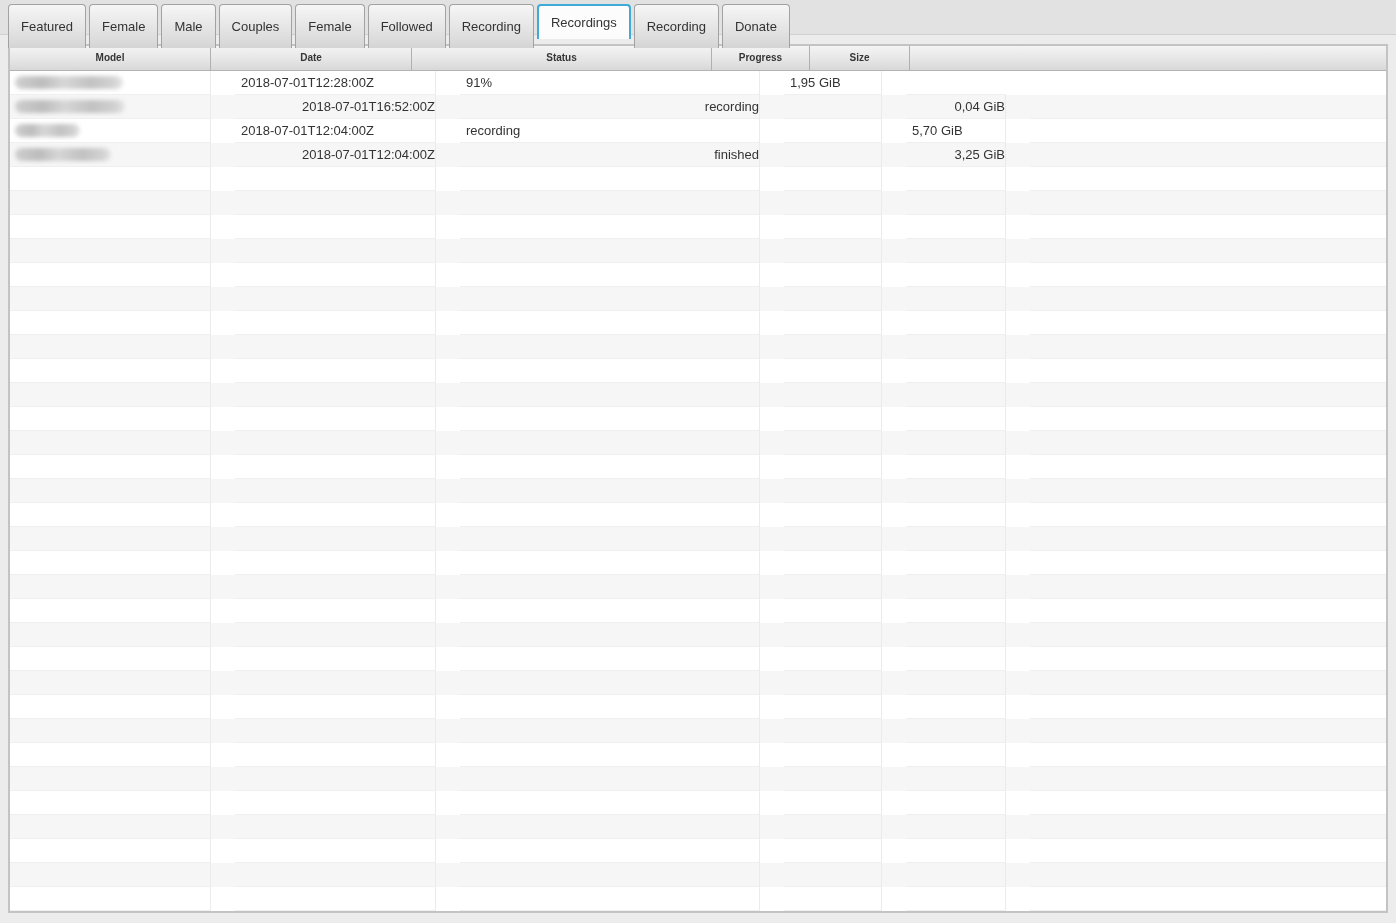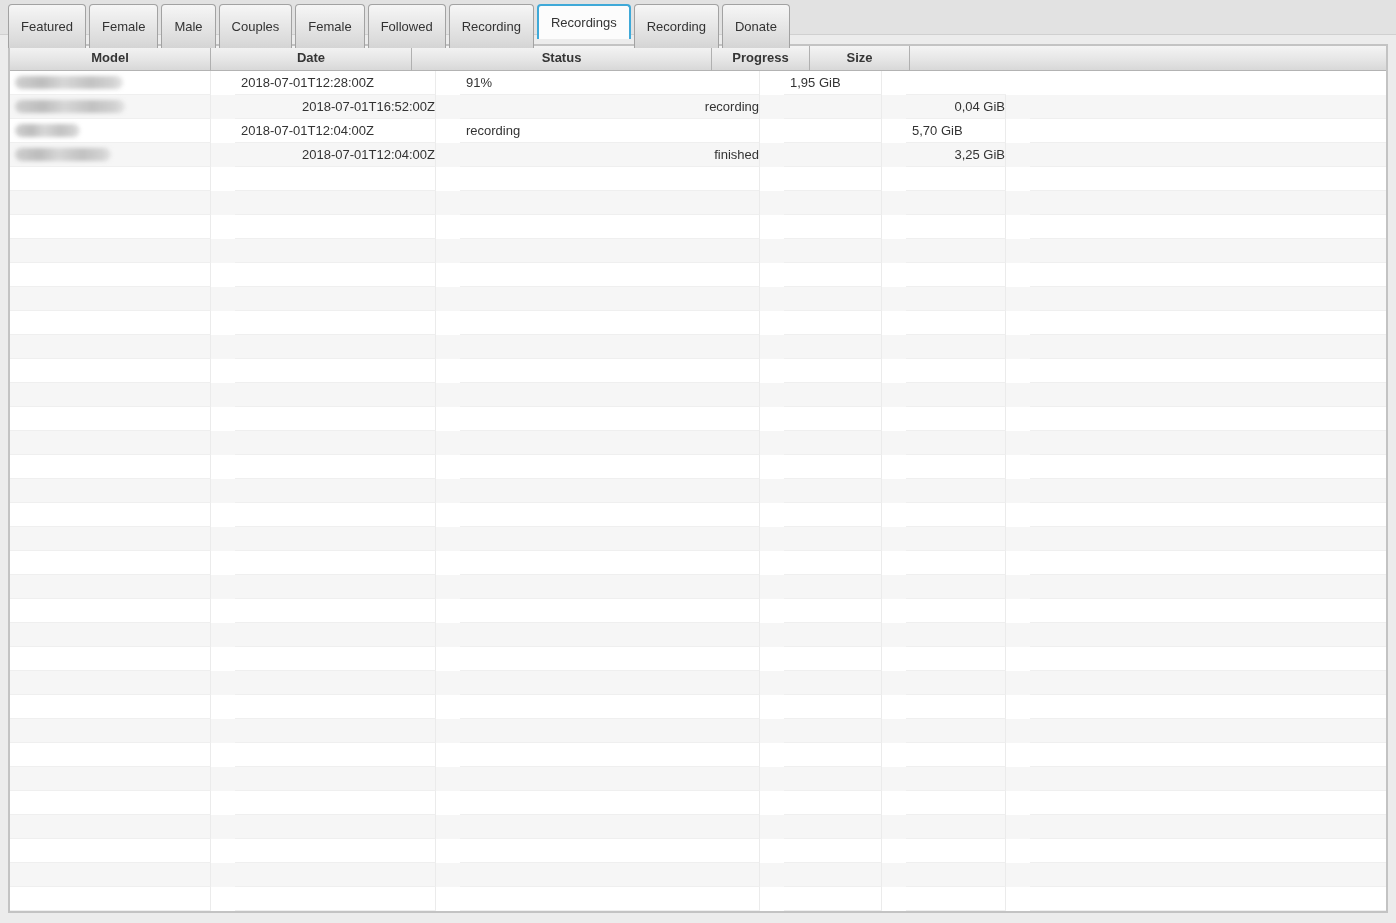--- a/index.html
+++ b/index.html
@@ -54,21 +54,21 @@
   }
   .thead, .trow {
     display: grid;
     grid-template-columns: 201px 201px 300px 98px 100px 1fr;
   }
   .thead { height: 25px; }
   .th {
     background: linear-gradient(#f4f4f4, #e6e6e6 55%, #d8d8d8);
     border-right: 1px solid #b0b0b0;
     border-bottom: 1px solid #b3b3b3;
-    font-size: 13px;
+    font-size: 10px;
     font-weight: bold;
     color: #353535;
     text-align: center;
     line-height: 24px;
     overflow: hidden;
     white-space: nowrap;
   }
   .th.filler { border-right: none; }
   .trow { height: 24px; background: #ffffff; gap: 24px; }
   .trow.alt { background: #f6f6f6; text-align: right; }

